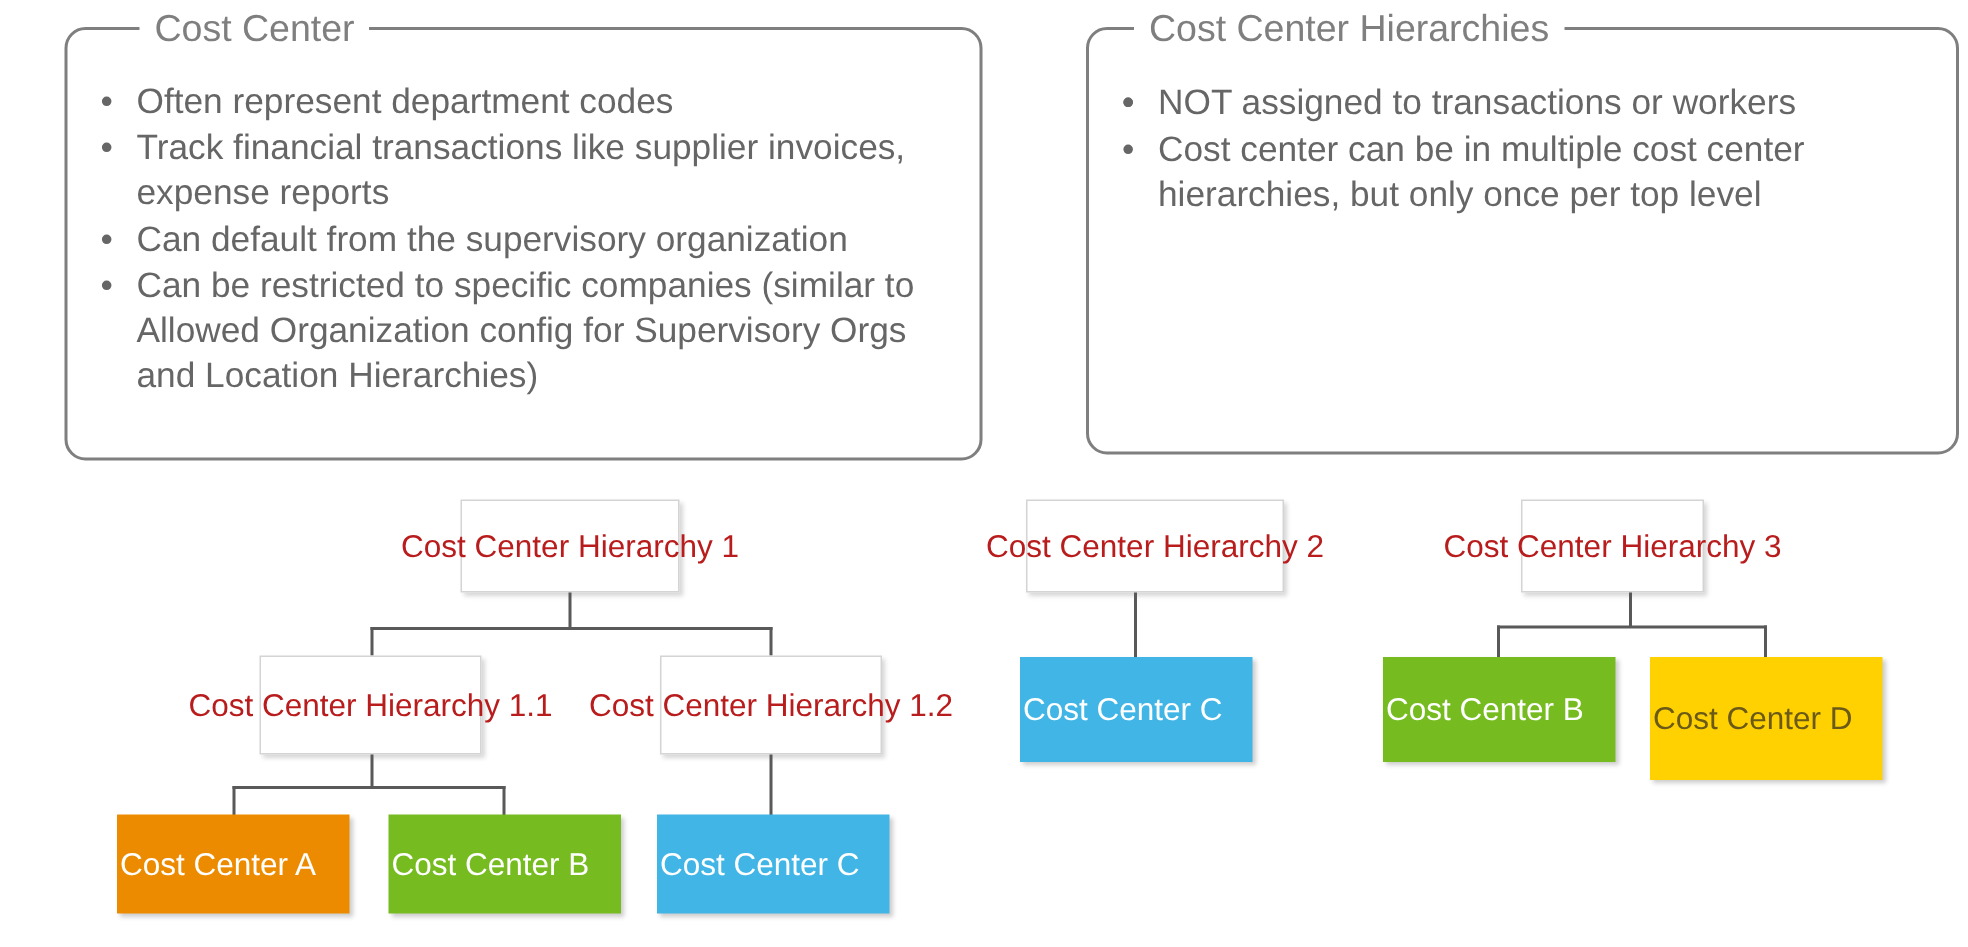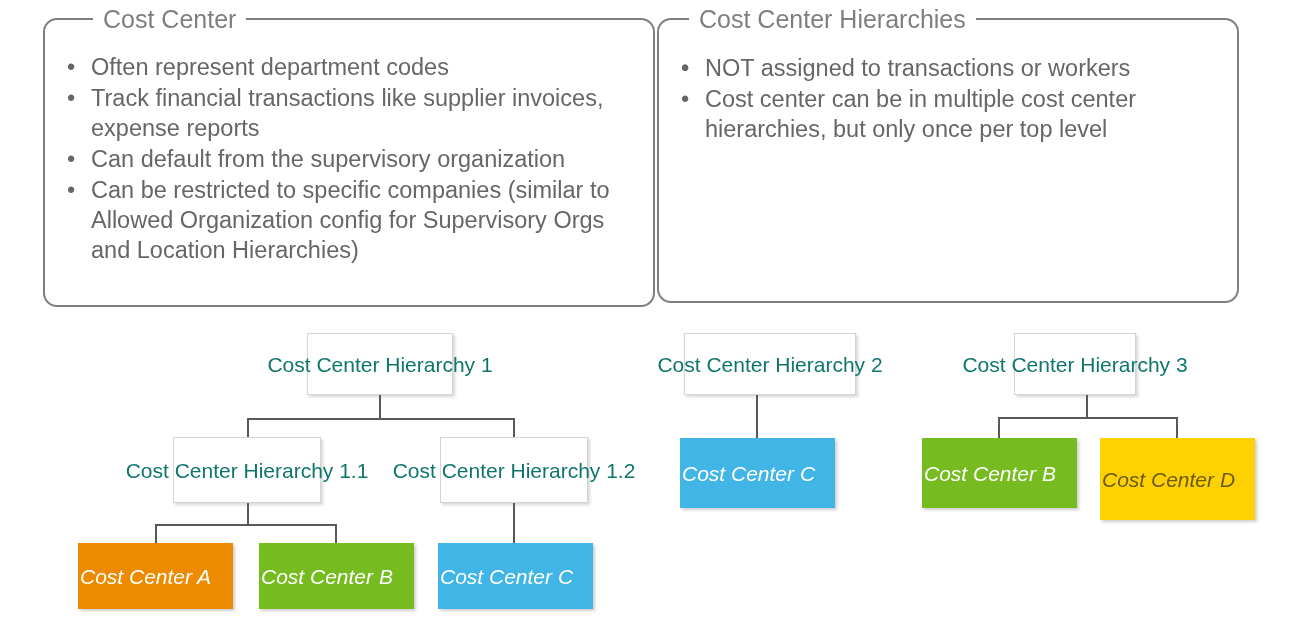--- a/index.html
+++ b/index.html
@@ -73,34 +73,33 @@
     align-items: center;
     justify-content: center;
     text-align: center;
     font-size: 21px;
     line-height: 25px;
     white-space: nowrap;
   }
   .node.plain {
     background: #ffffff;
     border: 1px solid #d4d4d4;
-    color: #0f766e;
+    color: #b91c1c;
     box-shadow: 2px 2px 3px rgba(0,0,0,0.16);
   }
   .node.filled {
     border: none;
     color: #ffffff;
     box-shadow: 2px 2px 3px rgba(0,0,0,0.20);
     justify-content: flex-start;
   }
   .node.filled .node-label {
     position: relative;
     left: -4px;
     padding-left: 6px;
-    font-style: italic;
   }
 
   
   .conn {
     position: absolute;
     background: #595959;
   }
   .conn.v { width: 2px; }
   .conn.h { height: 2px; }
 </style>
@@ -124,21 +123,21 @@
         <span>Can default from the supervisory organization</span>
       </li>
       <li>
         <span class="dot">•</span>
         <span>Can be restricted to specific companies (similar to Allowed Organization config for Supervisory Orgs and Location Hierarchies)</span>
       </li>
     </ul>
   </div>
 </div>
 
-<div class="panel" style="left:657px; top:18px; width:582px; height:285px;">
+<div class="panel" style="left:724px; top:18px; width:582px; height:285px;">
   <div class="panel-legend" style="left:30px;">Cost Center Hierarchies</div>
   <div class="panel-body" style="padding:32px 14px 0 12px;">
     <ul class="bullets">
       <li>
         <span class="dot">•</span>
       </li>
       <li>
         <span class="dot">•</span>
         <span>NOT assigned to transactions or workers</span>
       </li>

